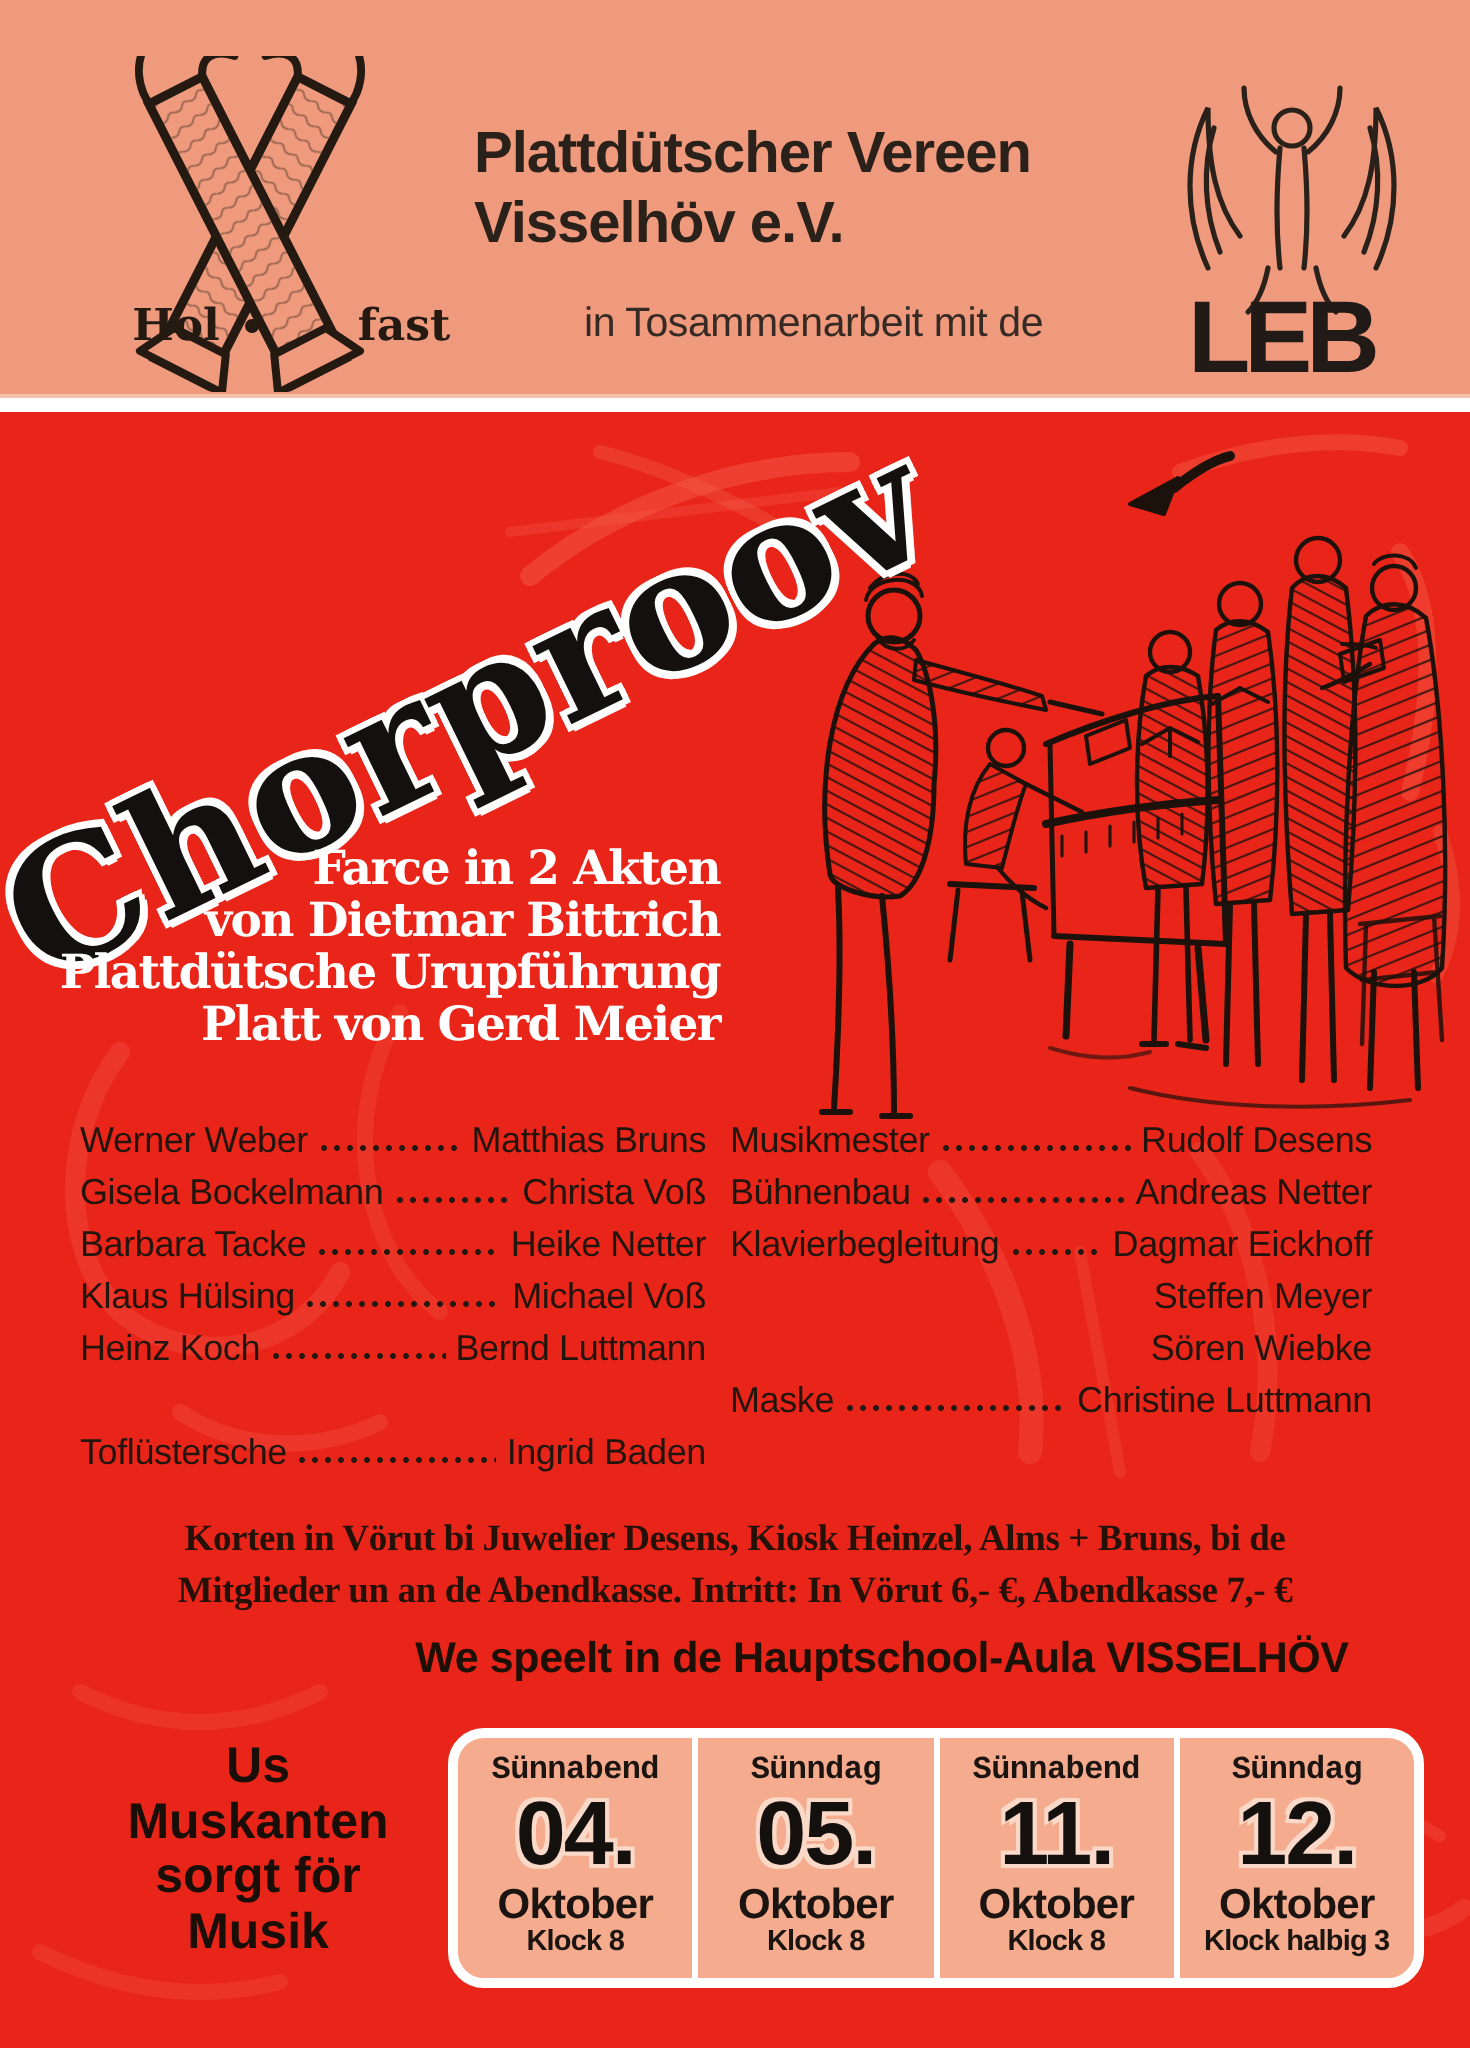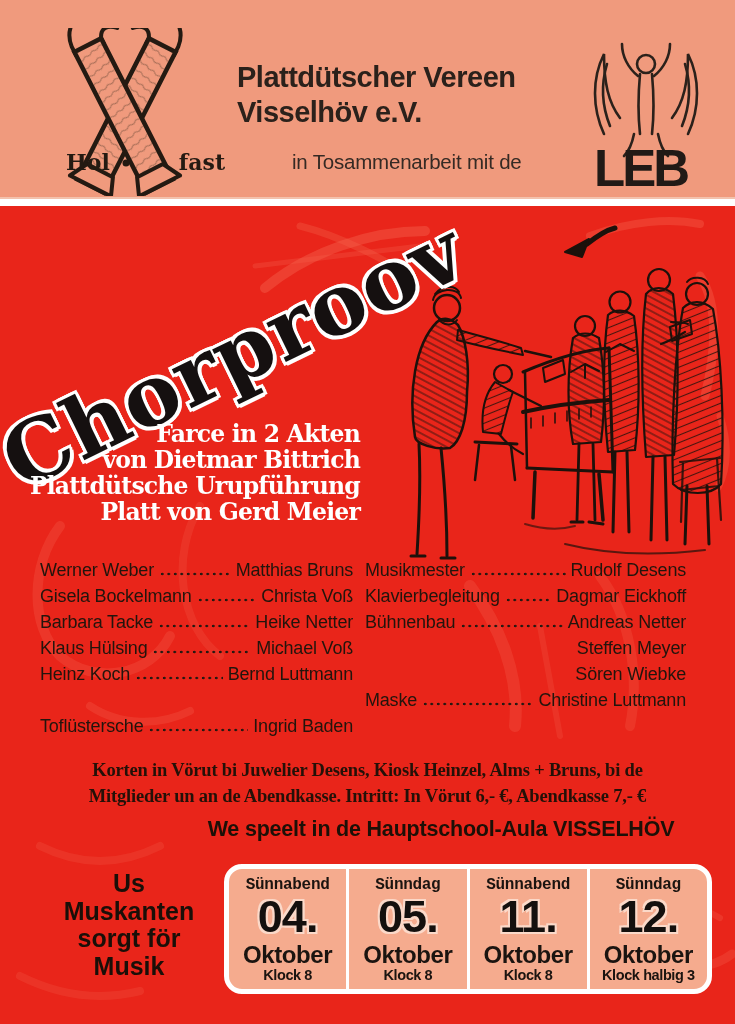--- a/index.html
+++ b/index.html
@@ -60,21 +60,21 @@
   
   .dates-box{
     position:absolute;left:224px;top:658px;width:488px;height:130px;box-sizing:border-box;
     background:#f5ab8e;border:5px solid #ffffff;border-radius:18px;display:flex;overflow:hidden;
   }
   .date-cell{flex:1 1 0;text-align:center;color:#1b1410;padding-top:7px;box-sizing:border-box;}
   .date-cell + .date-cell{border-left:3px solid #ffffff;}
   .date-day{font-weight:bold;font-size:16px;letter-spacing:-0.3px;font-family:Liberation Mono, monospace;}
   .date-num{font-weight:bold;font-size:45px;line-height:1.02;letter-spacing:-1px;color:#14100e;
     text-shadow:-2px -2px 0 #fbd9c9,2px -2px 0 #fbd9c9,-2px 2px 0 #fbd9c9,2px 2px 0 #fbd9c9;}
-  .date-month{font-weight:bold;font-size:24px;margin-top:1px;letter-spacing:-0.4px;}
+  .date-month{font-weight:bold;font-size:21px;margin-top:1px;letter-spacing:-0.4px;}
   .date-time{font-weight:bold;font-size:14.5px;margin-top:-2px;letter-spacing:-0.4px;}
   svg{display:block;}
 </style>
 </head>
 <body>
 
 <div class="poster">
 
   <div class="top-band">
 
@@ -272,28 +272,28 @@
           <span class="name">Ingrid Baden</span>
         </div>
       </div>
       <div class="cast-col right">
         <div class="cast-row">
           <span class="role">Musikmester</span>
           <span class="leader"></span>
           <span class="name">Rudolf Desens</span>
         </div>
         <div class="cast-row">
+          <span class="role">Bühnenbau</span>
+          <span class="leader"></span>
+          <span class="name">Andreas Netter</span>
+        </div>
+        <div class="cast-row">
           <span class="role">Klavierbegleitung</span>
           <span class="leader"></span>
           <span class="name">Dagmar Eickhoff</span>
-        </div>
-        <div class="cast-row">
-          <span class="role">Bühnenbau</span>
-          <span class="leader"></span>
-          <span class="name">Andreas Netter</span>
         </div>
         <div class="cast-row name-only">
           <span class="role"></span>
           <span class="leader"></span>
           <span class="name">Steffen Meyer</span>
         </div>
         <div class="cast-row name-only">
           <span class="role"></span>
           <span class="leader"></span>
           <span class="name">Sören Wiebke</span>

